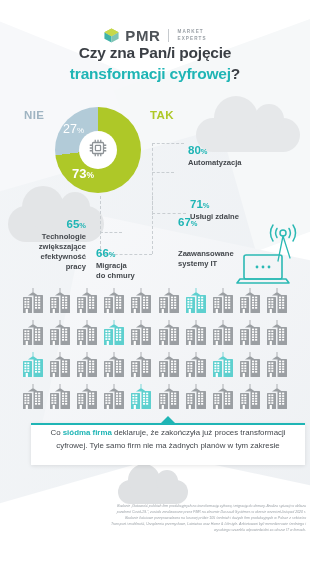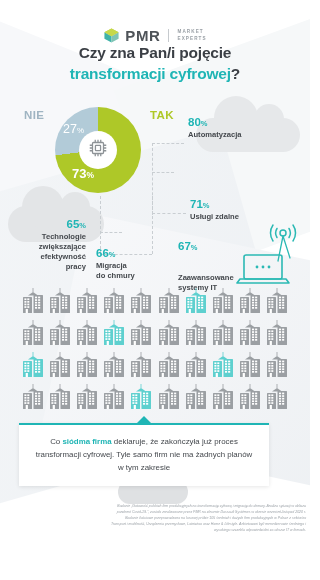--- a/index.html
+++ b/index.html
@@ -73,22 +73,22 @@
   
   .laptop{position:absolute;left:235px;top:252px;}
   .wifi{position:absolute;left:262px;top:222px;}
 
   
   .grid{position:absolute;left:0;top:288px;width:310px;}
   .brow{display:flex;justify-content:center;gap:3.2px;margin-bottom:2px;}
   .bld{width:24px;height:26px;}
 
   
-  .callout{position:absolute;left:19px;top:423px;width:250px;background:#ffffff;
-    border-top:2.5px solid #1fb5b5;box-shadow:0 1px 4px rgba(0,0,0,.10);padding:11px 13px 12px;box-sizing:border-box;}
+  .callout{position:absolute;left:31px;top:423px;width:274px;background:#ffffff;
+    border-top:2.5px solid #1fb5b5;box-shadow:0 1px 4px rgba(0,0,0,.10);padding:2px 13px 12px;box-sizing:border-box;}
   .callout p{margin:0;font-size:7.9px;line-height:1.62;text-align:center;color:#44484d;font-weight:500;}
   .callout b{color:#1fb5b5;font-weight:700;}
   .caret{position:absolute;left:50%;top:-9px;transform:translateX(-50%);width:0;height:0;
     border-left:8px solid transparent;border-right:8px solid transparent;border-bottom:8px solid #1fb5b5;}
 
   
   .foot{position:absolute;left:110px;top:503px;width:196px;font-size:3.5px;line-height:1.72;
     color:#9aa0a6;font-style:italic;text-align:right;}
 </style>
 </head>
@@ -148,32 +148,32 @@
 
   <div class="dash" style="left:152px;top:143px;width:32px;"></div>
   <div class="dash" style="left:152px;top:172px;width:22px;"></div>
   <div class="dash" style="left:152px;top:213px;width:34px;"></div>
   <div class="dashv" style="left:152px;top:143px;height:72px;"></div>
   <div class="dashv" style="left:100px;top:196px;height:58px;"></div>
   <div class="dashv" style="left:152px;top:196px;height:58px;"></div>
   <div class="dash" style="left:100px;top:254px;width:52px;"></div>
   <div class="dash" style="left:100px;top:232px;width:22px;"></div>
 
-  <div class="stat" style="left:188px;top:116px;">
+  <div class="stat" style="left:188px;top:144px;">
     <div class="num"><span>80</span><i>%</i></div>
     <div class="cap">Automatyzacja</div>
   </div>
 
 
   <div class="stat" style="left:190px;top:198px;">
     <div class="num"><span>71</span><i>%</i></div>
     <div class="cap">Usługi zdalne</div>
   </div>
 
-  <div class="stat" style="left:178px;top:240px;">
+  <div class="stat" style="left:178px;top:216px;">
     <div class="num"><span>67</span><i>%</i></div>
     <div class="cap" style="white-space:pre-line;margin-top:20px;">Zaawansowane
 systemy IT</div>
   </div>
 
   <div class="stat right-al" style="left:14px;top:218px;width:72px;">
     <div class="num"><span>65</span><i>%</i></div>
     <div class="cap" style="white-space:pre-line;">Technologie
 zwiększające
 efektywność

